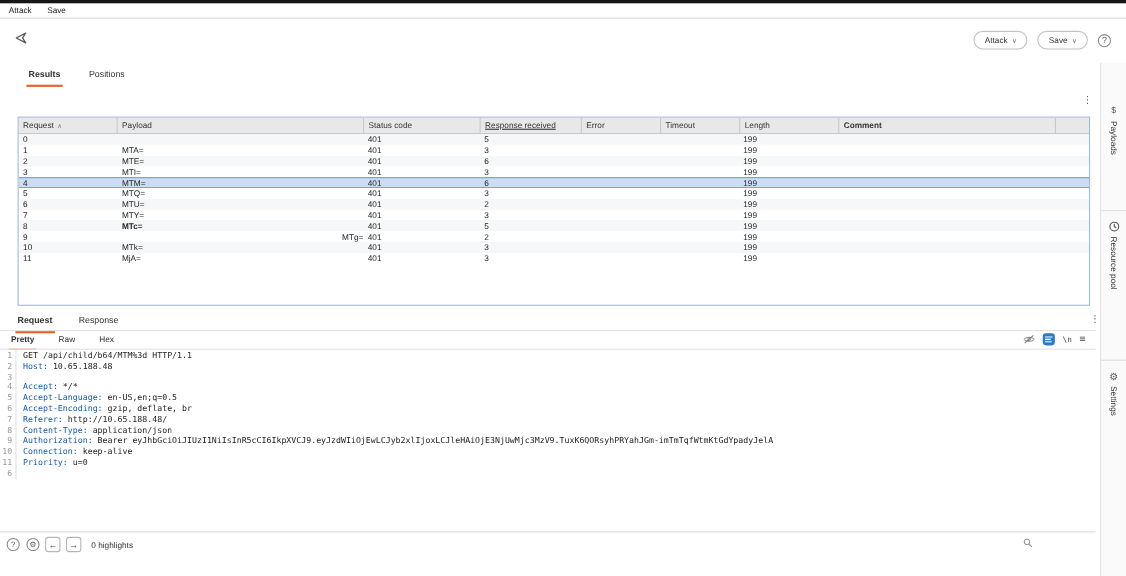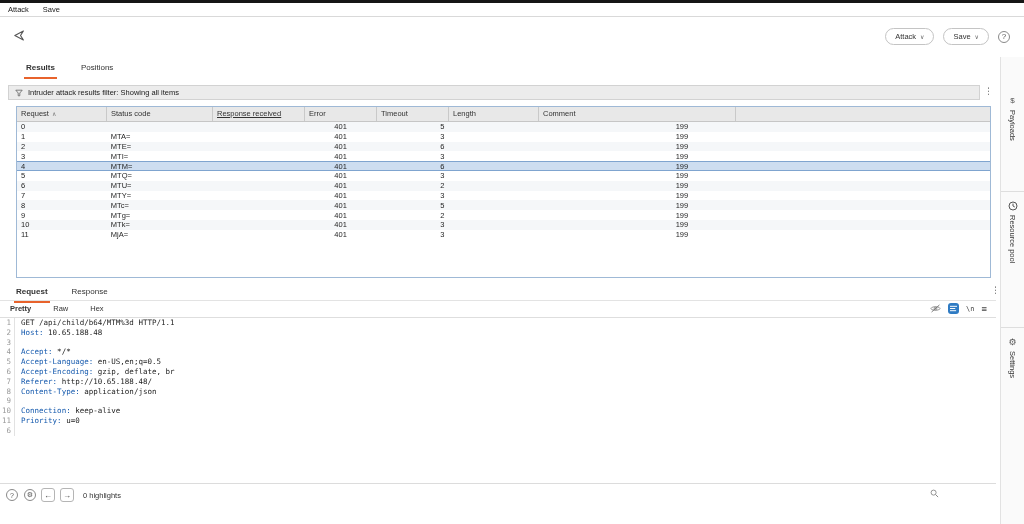--- a/index.html
+++ b/index.html
@@ -130,37 +130,32 @@
       <span class="chev">∨</span>
     </div>
     <div class="help-circle">?</div>
   </div>
 
   <div class="abs" id="main-tabs">
       <div class="tab active">Results</div>
       <div class="tab">Positions</div>
     </div>
 
-  <div class="abs" id="filter-bar">
-    <svg width="8" height="8" viewBox="0 0 10 10">
-        <path d="M1 1.5 H9 L6 5 V8.5 L4 8.5 V5 Z" fill="none" stroke="#555" stroke-width="0.9"></path>
-      </svg>
-    <span>Intruder attack results filter: Showing all items</span>
-  </div>
   <div class="abs kebab" id="kebab-results">⋮</div>
 
   <div class="abs" id="results-panel">
     <div id="thead">
         <div class="th" style="width: 90px;">Request<span class="sort">∧</span></div>
+        <div class="th" style="width: 224px;">Payload</div>
         <div class="th" style="width: 106px;">Status code</div>
         <div class="th" style="width: 92px; text-decoration: underline;">Response received</div>
         <div class="th" style="width: 72px;">Error</div>
         <div class="th" style="width: 72px;">Timeout</div>
         <div class="th" style="width: 90px;">Length</div>
-        <div class="th" style="width: 197px;">Comment</div>
+        <div class="th" style="width: 197px; font-weight: bold;">Comment</div>
       </div>
     <div id="tbody">
         <div class="tr">
           <div class="td" style="width: 90px;">0</div>
           <div class="td" style="width: 224px;"></div>
           <div class="td" style="width: 106px;">401</div>
           <div class="td" style="width: 92px;">5</div>
           <div class="td" style="width: 72px;"></div>
           <div class="td" style="width: 72px;"></div>
           <div class="td" style="width: 90px;">199</div>
@@ -231,31 +226,31 @@
           <div class="td" style="width: 224px;">MTY=</div>
           <div class="td" style="width: 106px;">401</div>
           <div class="td" style="width: 92px;">3</div>
           <div class="td" style="width: 72px;"></div>
           <div class="td" style="width: 72px;"></div>
           <div class="td" style="width: 90px;">199</div>
           <div class="td" style="width: 229px;"></div>
         </div>
         <div class="tr">
           <div class="td" style="width: 90px;">8</div>
-          <div class="td" style="width: 224px;">MTc=</div>
+          <div class="td" style="width: 224px; font-weight: bold;">MTc=</div>
           <div class="td" style="width: 106px;">401</div>
           <div class="td" style="width: 92px;">5</div>
           <div class="td" style="width: 72px;"></div>
           <div class="td" style="width: 72px;"></div>
           <div class="td" style="width: 90px;">199</div>
           <div class="td" style="width: 229px;"></div>
         </div>
         <div class="tr">
           <div class="td" style="width: 90px;">9</div>
-          <div class="td" style="width: 224px;">MTg=</div>
+          <div class="td" style="width: 224px; text-align: right;">MTg=</div>
           <div class="td" style="width: 106px;">401</div>
           <div class="td" style="width: 92px;">2</div>
           <div class="td" style="width: 72px;"></div>
           <div class="td" style="width: 72px;"></div>
           <div class="td" style="width: 90px;">199</div>
           <div class="td" style="width: 229px;"></div>
         </div>
         <div class="tr">
           <div class="td" style="width: 90px;">10</div>
           <div class="td" style="width: 224px;">MTk=</div>
@@ -310,21 +305,21 @@
 
   <div class="abs" id="editor-body">
       <div class="code-line"><span class="ln">1</span><span class="code">GET /api/child/b64/MTM%3d HTTP/1.1</span></div>
       <div class="code-line"><span class="ln">2</span><span class="code"><span class="hname">Host:</span><span class="hval"> 10.65.188.48</span></span></div>
       <div class="code-line"><span class="ln">3</span></div>
       <div class="code-line"><span class="ln">4</span><span class="code"><span class="hname">Accept:</span><span class="hval"> */*</span></span></div>
       <div class="code-line"><span class="ln">5</span><span class="code"><span class="hname">Accept-Language:</span><span class="hval"> en-US,en;q=0.5</span></span></div>
       <div class="code-line"><span class="ln">6</span><span class="code"><span class="hname">Accept-Encoding:</span><span class="hval"> gzip, deflate, br</span></span></div>
       <div class="code-line"><span class="ln">7</span><span class="code"><span class="hname">Referer:</span><span class="hval"> http://10.65.188.48/</span></span></div>
       <div class="code-line"><span class="ln">8</span><span class="code"><span class="hname">Content-Type:</span><span class="hval"> application/json</span></span></div>
-      <div class="code-line"><span class="ln">9</span></div>
+      <div class="code-line"><span class="ln">9</span><span class="code"><span class="hname">Authorization:</span><span class="hval"> Bearer eyJhbGciOiJIUzI1NiIsInR5cCI6IkpXVCJ9.eyJzdWIiOjEwLCJyb2xlIjoxLCJleHAiOjE3NjUwMjc3MzV9.TuxK6QORsyhPRYahJGm-imTmTqfWtmKtGdYpadyJelA</span></span></div>
       <div class="code-line"><span class="ln">10</span><span class="code"><span class="hname">Connection:</span><span class="hval"> keep-alive</span></span></div>
       <div class="code-line"><span class="ln">11</span><span class="code"><span class="hname">Priority:</span><span class="hval"> u=0</span></span></div>
       <div class="code-line"><span class="ln">6</span><span class="code"></span></div>
     </div>
 
   <div class="abs" id="search-row">
     <div class="round-icon">?</div>
     <div class="round-icon">⚙</div>
     <div class="sq-btn">←</div>
     <div class="sq-btn">→</div>

